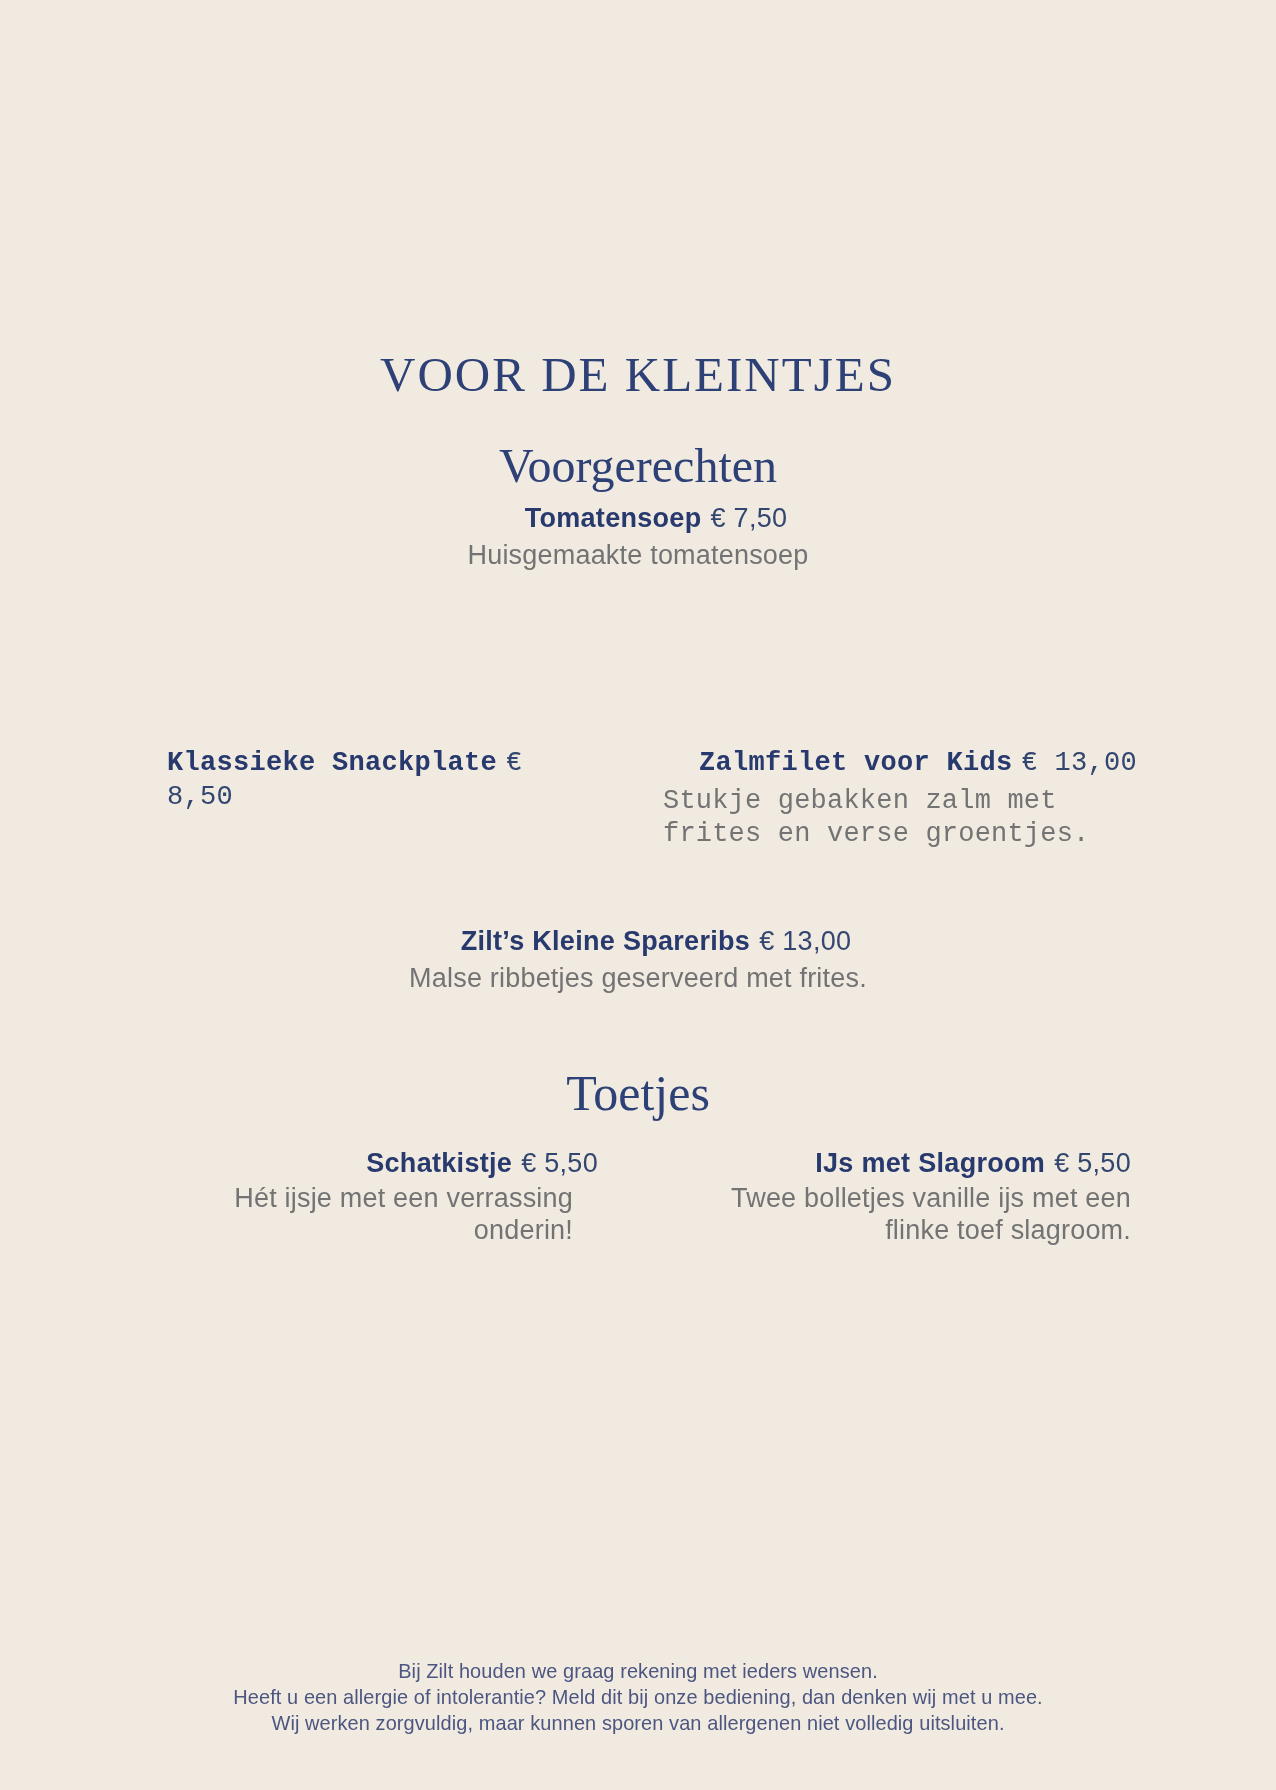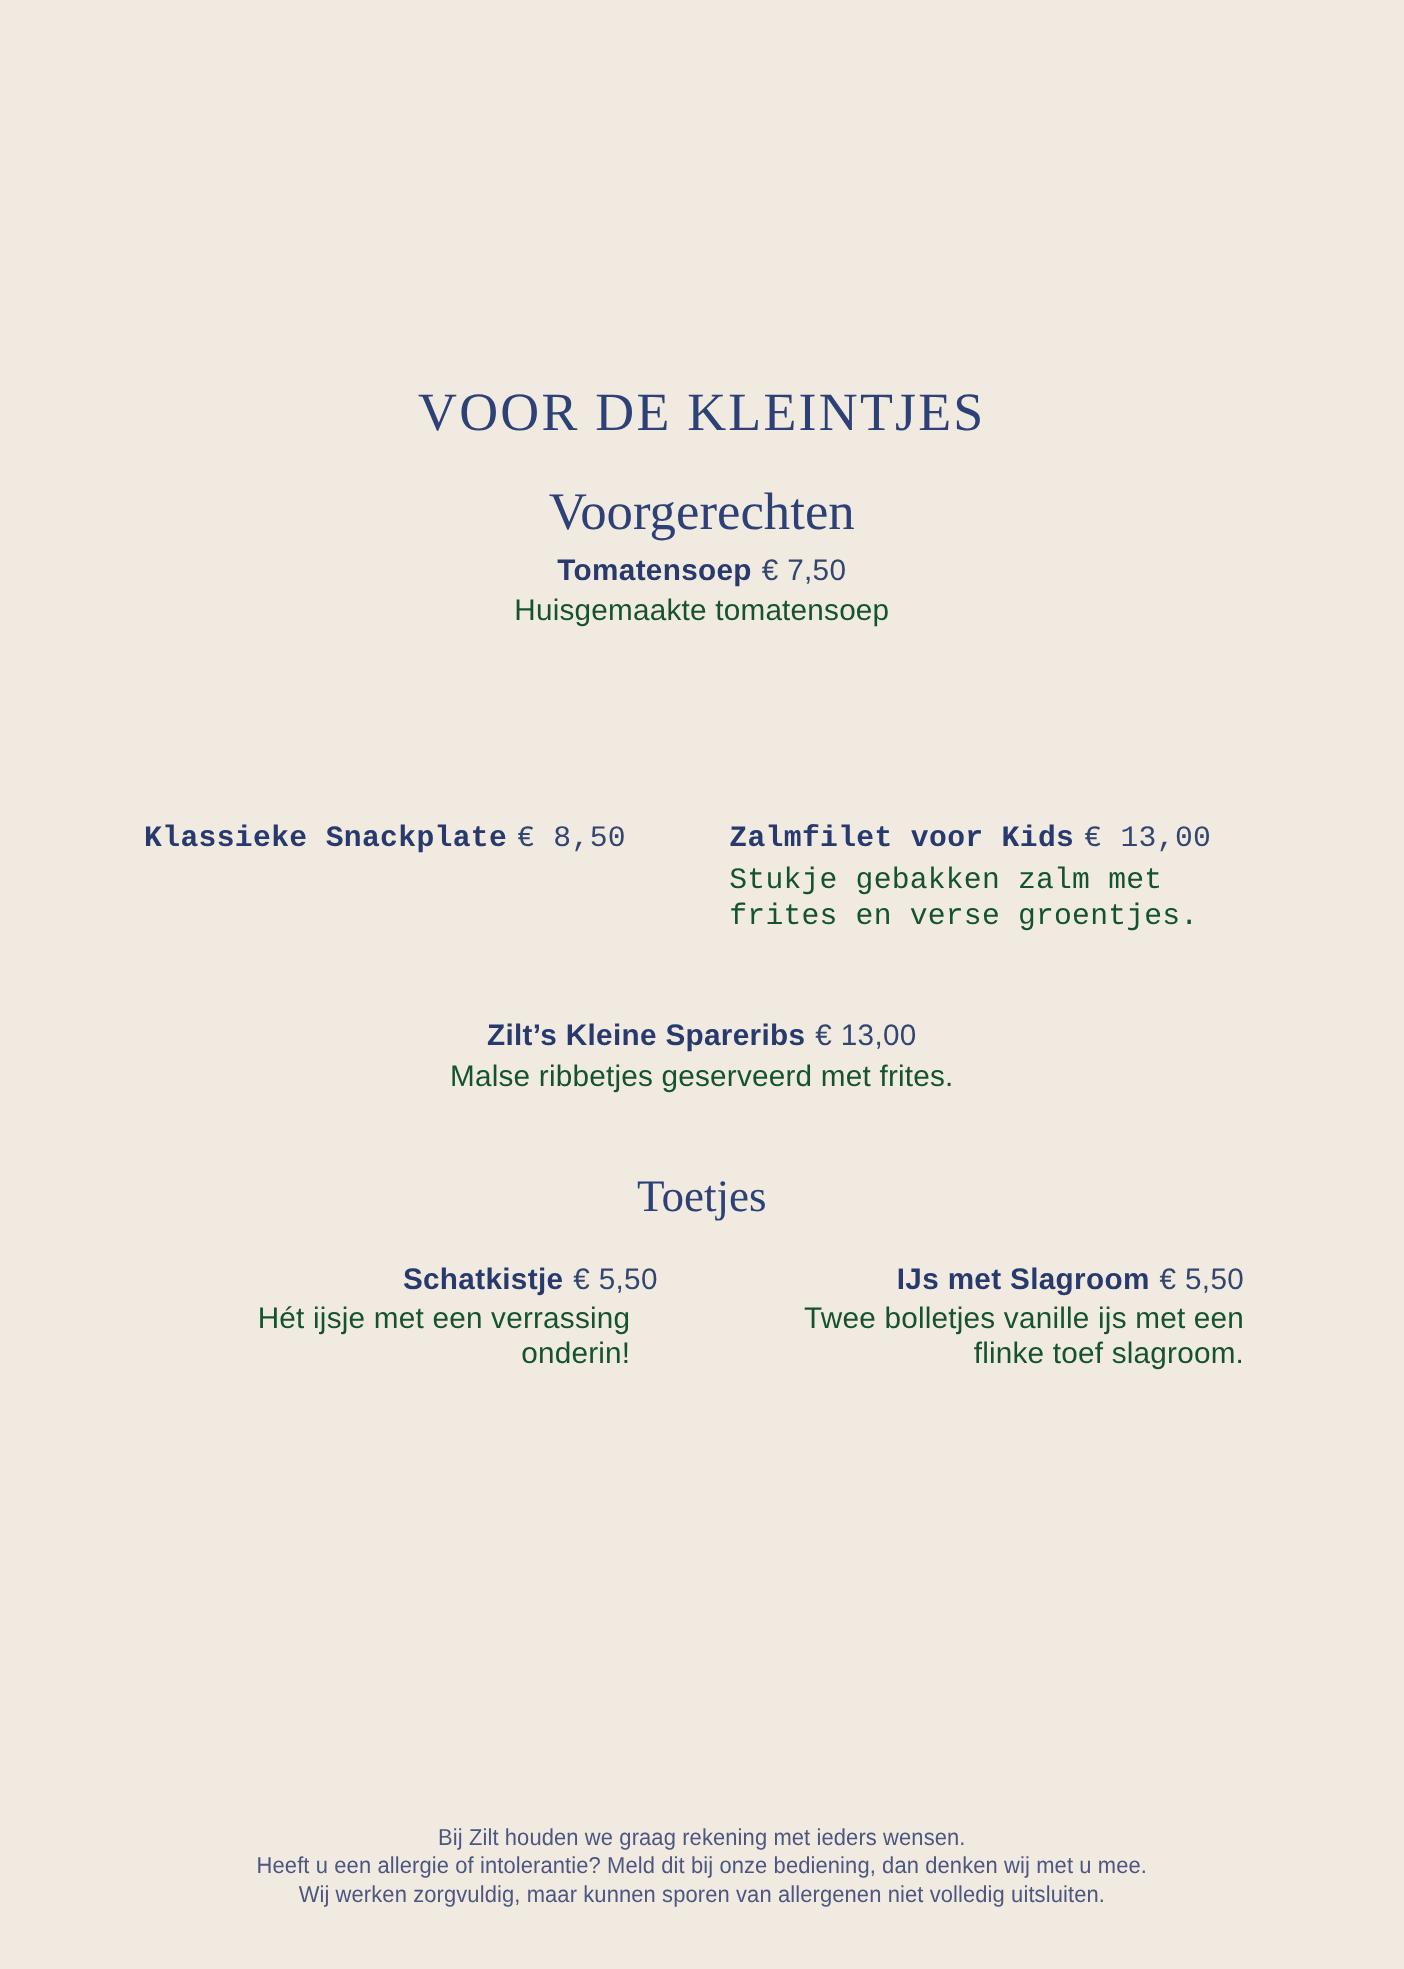--- a/index.html
+++ b/index.html
@@ -29,40 +29,41 @@
   .section-heading {
     position: absolute;
     left: 0;
     width: 100%;
     text-align: center;
     font-size: 48px;
     line-height: 1.25;
   }
   .heading-voorgerechten { top: 436px; }
   .heading-hoofdgerechten { top: 664px; }
-  .heading-toetjes { top: 1062px; font-size: 41px; }
+  .heading-toetjes { top: 1062px; font-size: 50px; }
 
   .item-name {
     font-weight: 700;
     color: #27396d;
   }
   .item-price {
     font-weight: 400;
     color: #33466f;
     margin-left: 9px;
   }
   .item-title-line {
     font-size: 27px;
     line-height: 34px;
     letter-spacing: 0.3px;
+    padding-left: 36px;
   }
   .item-desc {
     font-size: 27px;
     line-height: 33px;
-    color: #14532d;
+    color: #737373;
     letter-spacing: 0.2px;
   }
 
   .centered-item {
     position: absolute;
     left: 0;
     width: 100%;
     text-align: center;
   }
   .item-tomatensoep { top: 501px; }

